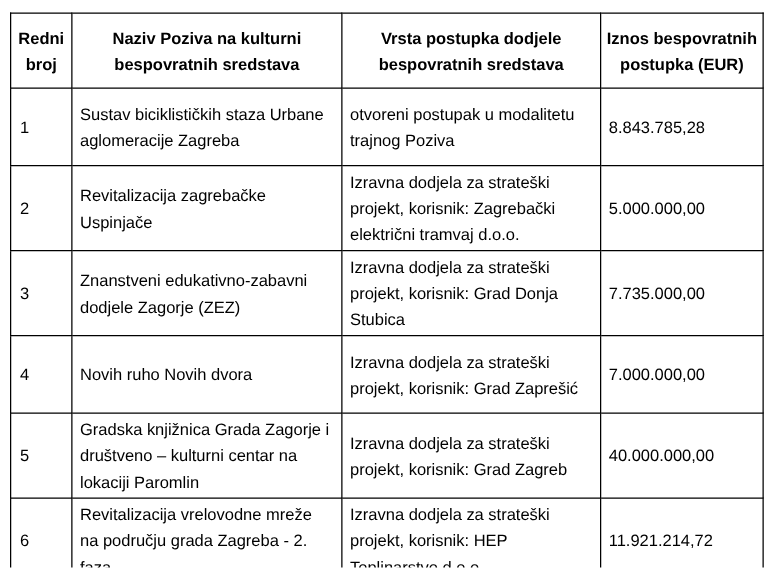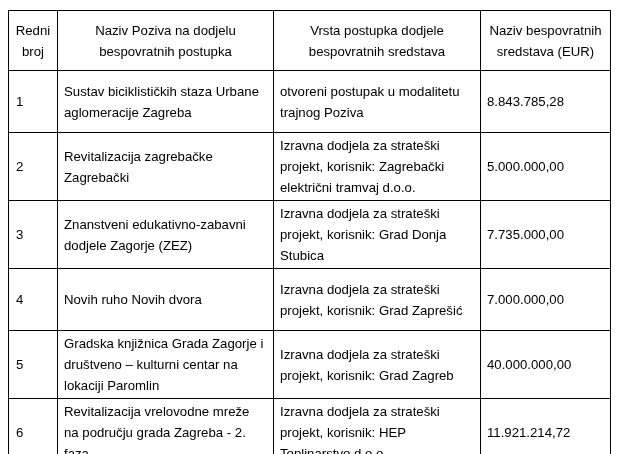--- a/index.html
+++ b/index.html
@@ -28,21 +28,21 @@
   table.grants th,
   table.grants td {
     border: 1px solid #000000;
     vertical-align: middle;
     font-size: 13.2px;
     line-height: 21px;
     overflow: hidden;
     box-sizing: border-box;
   }
   table.grants th {
-    font-weight: normal;
+    font-weight: bold;
     text-align: center;
     padding: 2px 2px;
     white-space: normal;
   }
   table.grants td {
     text-align: left;
     padding: 2px 6px;
     white-space: pre;
   }
   table.grants td.num {
@@ -63,36 +63,36 @@
   <table class="grants">
     <colgroup>
       <col style="width:49px">
       <col style="width:216px">
       <col style="width:207px">
       <col style="width:130px">
     </colgroup>
     <tbody>
       <tr class="hdr">
         <th>Redni broj</th>
-        <th>Naziv Poziva na dodjelu bespovratnih postupka</th>
+        <th>Naziv Poziva na kulturni bespovratnih sredstava</th>
         <th>Vrsta postupka dodjele bespovratnih sredstava</th>
-        <th>Naziv bespovratnih sredstava (EUR)</th>
+        <th>Iznos bespovratnih postupka (EUR)</th>
       </tr>
       <tr class="r0">
         <td class="num">1</td>
         <td>Sustav biciklističkih staza Urbane
 aglomeracije Zagreba</td>
         <td>otvoreni postupak u modalitetu
 trajnog Poziva</td>
         <td>8.843.785,28</td>
       </tr>
       <tr class="r1">
         <td class="num">2</td>
         <td>Revitalizacija zagrebačke
-Zagrebački</td>
+Uspinjače</td>
         <td>Izravna dodjela za strateški
 projekt, korisnik: Zagrebački
 električni tramvaj d.o.o.</td>
         <td>5.000.000,00</td>
       </tr>
       <tr class="r2">
         <td class="num">3</td>
         <td>Znanstveni edukativno-zabavni
 dodjele Zagorje (ZEZ)</td>
         <td>Izravna dodjela za strateški

